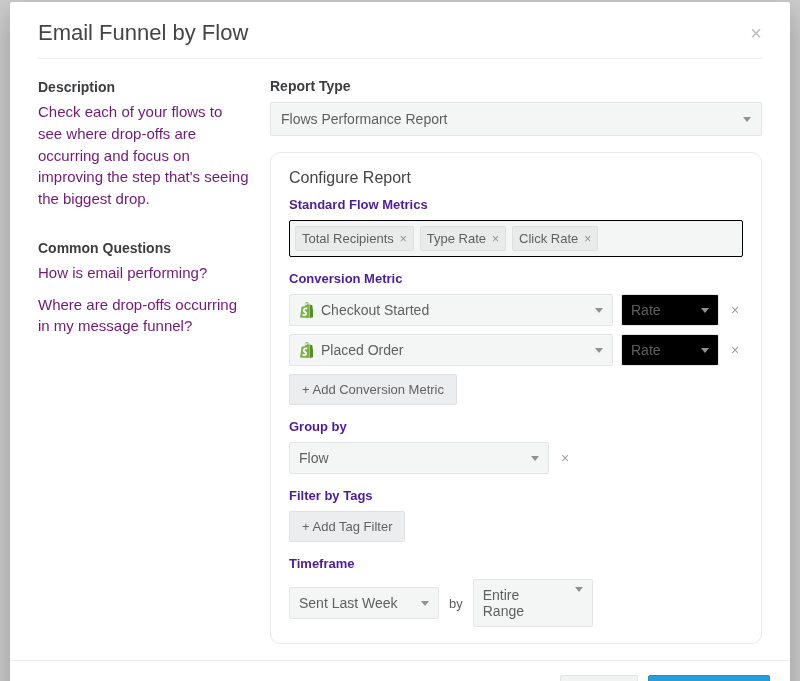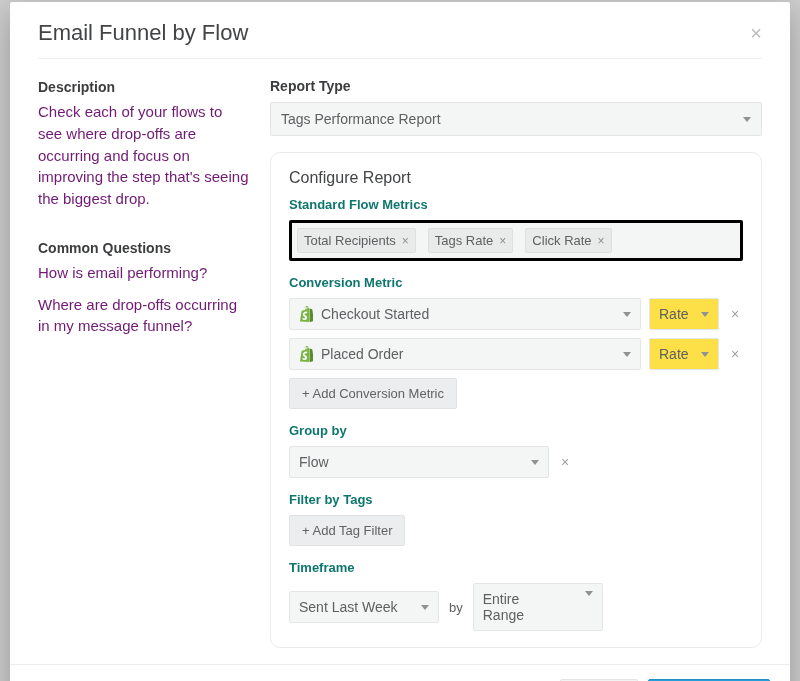--- a/index.html
+++ b/index.html
@@ -70,21 +70,21 @@
   .q-text { margin: 0 0 10px 0; }
 
   .label {
     font-weight: 600;
     color: #3b3d3f;
     font-size: 14px;
     margin: 5px 0 8px 0;
   }
   .sub-label {
     font-weight: 600;
-    color: #0f766e;
+    color: #4c1d95;
     font-size: 13px;
     margin: 14px 0 8px 0;
   }
   .select {
     width: 100%;
     background: #f4f5f5;
     border: 1px solid #e4e5e6;
     border-radius: 2px;
     padding: 8px 10px;
     display: flex;
@@ -106,25 +106,25 @@
     padding: 16px 18px 4px 18px;
   }
   .config-title {
     font-size: 16px;
     font-weight: 400;
     color: #424446;
     margin: 0 0 10px 0;
   }
   .chips-box {
     background: #f4f5f5;
-    border: 3px solid #000000;
+    border: 1px solid #000000;
     border-radius: 2px;
     padding: 5px;
     display: flex;
-    gap: 12px;
+    gap: 6px;
     flex-wrap: wrap;
   }
   .chip {
     background: #e9eaea;
     border: 1px solid #dedfdf;
     border-radius: 2px;
     padding: 4px 6px;
     display: inline-flex;
     align-items: center;
     font-size: 13px;
@@ -147,22 +147,22 @@
     background: #f4f5f5;
     border: 1px solid #e4e5e6;
     border-radius: 2px;
     padding: 7px 9px;
     display: flex;
     align-items: center;
     cursor: pointer;
     color: #5d5f61;
   }
   .rate-select {
-    width: 70px;
-    background: #fde047;
+    width: 98px;
+    background: #000000;
     border: 1px solid #e4e5e6;
     border-radius: 2px;
     padding: 7px 9px;
     display: flex;
     align-items: center;
     cursor: pointer;
     color: #5d5f61;
   }
   .remove-x {
     color: #9c9e9f;
@@ -195,21 +195,21 @@
     border-radius: 2px;
     padding: 7px 9px;
     display: flex;
     align-items: center;
     cursor: pointer;
     color: #5d5f61;
     justify-content: space-between;
   }
   .tf-by { color: #5d5f61; font-size: 13px; }
   .tf-range {
-    width: 130px;
+    width: 120px;
     background: #f4f5f5;
     border: 1px solid #e4e5e6;
     border-radius: 2px;
     padding: 7px 9px;
     display: flex;
     align-items: flex-start;
     cursor: pointer;
     color: #5d5f61;
     gap: 47px;
   }
@@ -258,35 +258,35 @@
       <p class="desc-text">Check each of your flows to see where drop-offs are occurring and focus on improving the step that's seeing the biggest drop.</p>
 
       <div class="section-head common-q-head">Common Questions</div>
       <p class="q-text">How is email performing?</p>
       <p class="q-text">Where are drop-offs occurring in my message funnel?</p>
     </div>
 
     <div class="right-col">
       <div class="label">Report Type</div>
       <div class="select">
-        <span>Tags Performance Report</span>
+        <span>Flows Performance Report</span>
         <span class="caret"></span>
       </div>
 
       <div class="config-panel">
         <div class="config-title">Configure Report</div>
 
         <div class="sub-label" style="margin-top:6px">Standard Flow Metrics</div>
         <div class="chips-box">
           <span class="chip">
             <span>Total Recipients</span>
             <span class="chip-x">×</span>
           </span>
           <span class="chip">
-            <span>Tags Rate</span>
+            <span>Type Rate</span>
             <span class="chip-x">×</span>
           </span>
           <span class="chip">
             <span>Click Rate</span>
             <span class="chip-x">×</span>
           </span>
         </div>
 
         <div class="sub-label">Conversion Metric</div>
 

